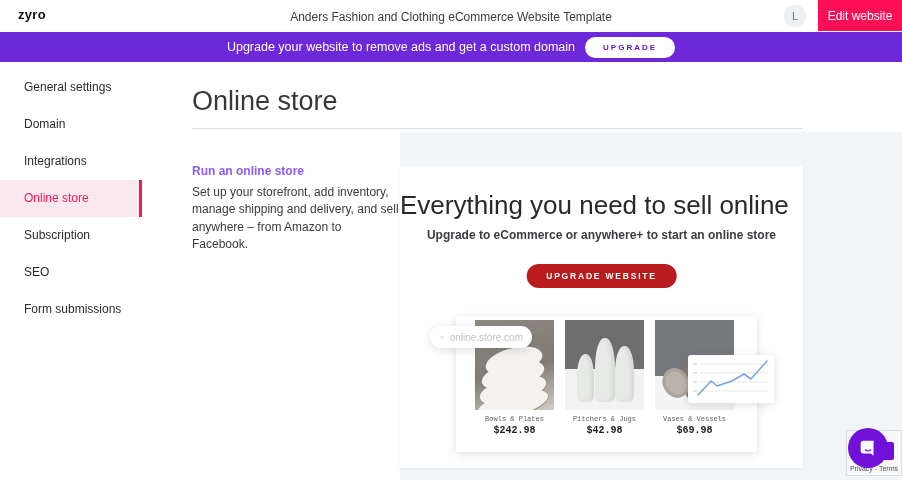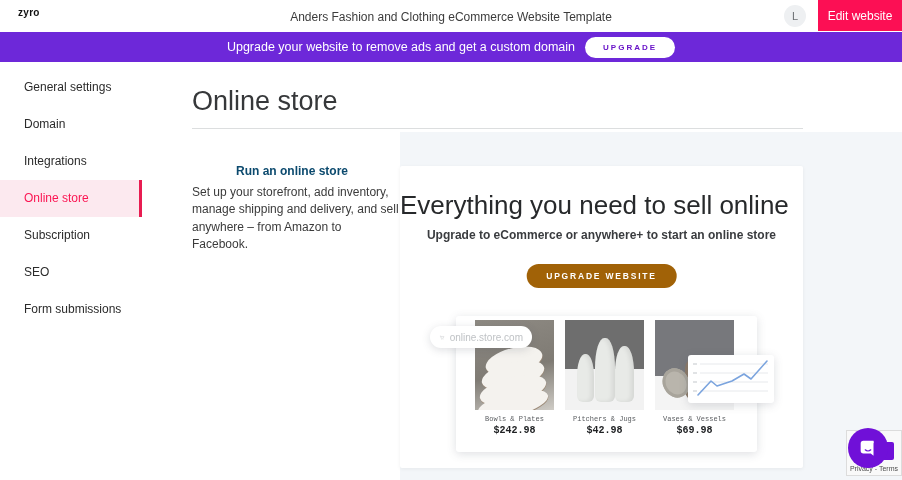--- a/index.html
+++ b/index.html
@@ -3,21 +3,21 @@
 <meta charset="utf-8">
 <style>
   * { margin:0; padding:0; box-sizing:border-box; }
   html,body { background:#e9e9e9; }
   body { font-family:"Liberation Sans", sans-serif; }
   .stage { position:relative; width:902px; height:480px; background:#fff; overflow:hidden;
            margin:0 auto; box-shadow:0 0 0 1px #d9d9d9; }
 
   
   .header { position:absolute; left:0; top:0; width:902px; height:32px; background:#fff; z-index:30; }
-  .logo { position:absolute; left:18px; top:7px; font-size:10px; font-weight:800; letter-spacing:.3px; color:#111; }
+  .logo { position:absolute; left:18px; top:7px; font-size:13px; font-weight:800; letter-spacing:.3px; color:#111; }
   .site-title { position:absolute; left:0; right:0; top:10px; text-align:center; font-size:12px; color:#3c3c3c; }
   .avatar { position:absolute; right:96px; top:5px; width:22px; height:22px; border-radius:50%;
             background:#eef0f2; color:#6b6f73; font-size:11px; display:flex; align-items:center; justify-content:center; cursor:pointer; }
   .edit-btn { position:absolute; right:0; top:0; width:84px; height:31px; border:none; cursor:pointer;
               color:#fff; font-size:12px; font-family:inherit; }
 
   
   .banner { position:absolute; left:0; top:32px; width:902px; height:30px; display:flex;
             align-items:center; justify-content:center; gap:10px; z-index:25; }
   .banner-text { color:#fff; font-size:12.5px; }
@@ -28,21 +28,21 @@
   .sidebar { position:absolute; left:0; top:62px; width:142px; height:418px; background:#fff; z-index:20; }
   .side-item { position:relative; height:37px; line-height:37px; padding-left:24px; font-size:12px;
                color:#2b2b2b; cursor:pointer; white-space:nowrap; }
   .side-item.active { background:#fce9ef; border-right:3px solid #e81c51; }
 
   
   .main-bg { position:absolute; left:400px; top:132px; width:502px; height:348px; background:#f3f6f9; }
   .page-title { position:absolute; left:192px; top:86px; font-size:27px; font-weight:400; color:#36383a; }
   .divider { position:absolute; left:192px; top:128px; width:611px; height:1px; background:#dcdedf; }
 
-  .section-h { position:absolute; left:192px; top:164px; font-size:12px; font-weight:bold; color:#0c4a6e;margin-left:44px; }
+  .section-h { position:absolute; left:192px; top:164px; font-size:12px; font-weight:bold; color:#8b5cf6; }
   .section-p { position:absolute; left:192px; top:184px; width:208px; font-size:12px; line-height:1.45; color:#3b3b3b; }
 
   
   .card { position:absolute; left:400px; top:166px; width:403px; height:302px; background:#fff;
           border-radius:2px; box-shadow:0 1px 4px rgba(0,0,0,.06); }
   .card-h { position:absolute; left:0; right:0; top:24px; text-align:left; font-size:26px;
             font-weight:400; color:#27292b; }
   .card-sub { position:absolute; left:0; right:0; top:62px; text-align:center; font-size:12px;
               font-weight:bold; color:#3a3c3f; }
   .card-btn { position:absolute; left:50%; transform:translateX(-50%); top:98px; height:24px; padding:0 20px;
@@ -129,21 +129,21 @@
   <div class="main-bg"></div>
   <h1 class="page-title">Online store</h1>
   <div class="divider"></div>
 
   <div class="section-h">Run an online store</div>
   <p class="section-p">Set up your storefront, add inventory, manage shipping and delivery, and sell anywhere – from Amazon to Facebook.</p>
 
   <div class="card">
     <div class="card-h">Everything you need to sell online</div>
     <div class="card-sub">Upgrade to eCommerce or anywhere+ to start an online store</div>
-    <button class="card-btn" style="background:#a16207">UPGRADE WEBSITE</button>
+    <button class="card-btn" style="background:#b91c1c">UPGRADE WEBSITE</button>
 
     <div class="shop-card">
       <div class="product p0">
         <div class="photo bowls">
           <div class="bowl b1"></div>
             <div class="bowl b2"></div>
             <div class="bowl b3"></div>
             <div class="bowl b4"></div>
         </div>
         <div class="p-name">Bowls &amp; Plates</div>

